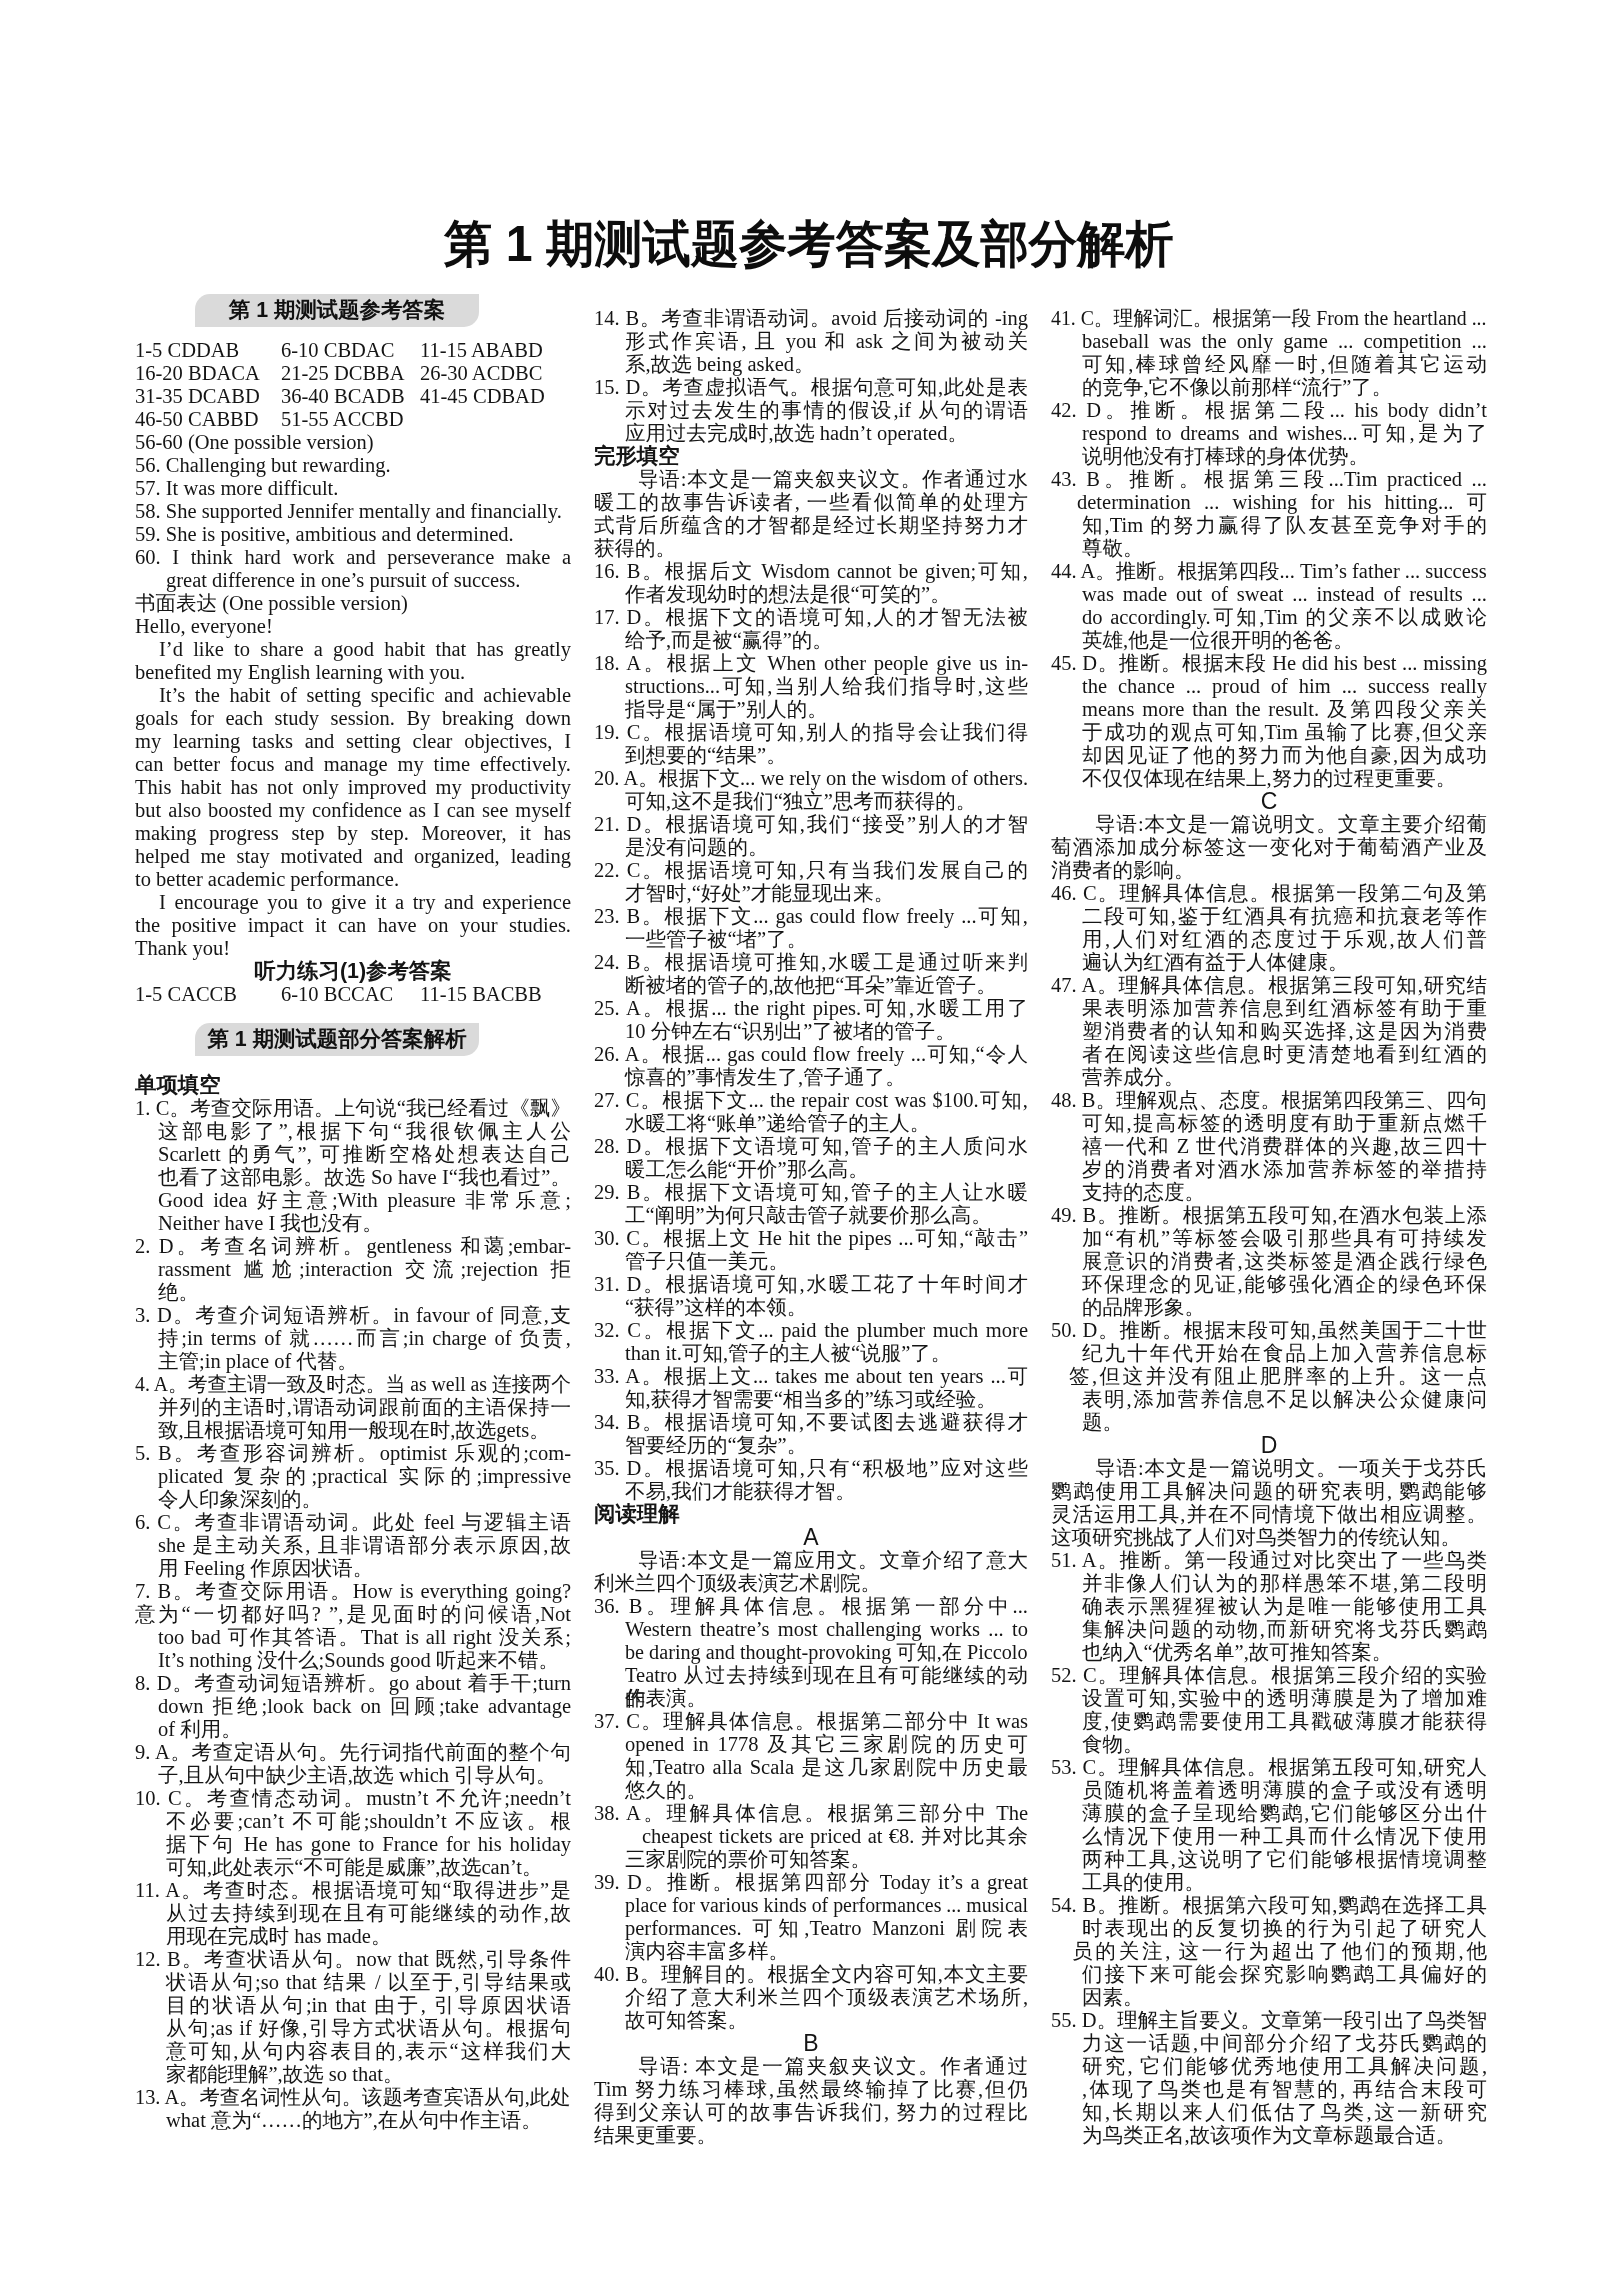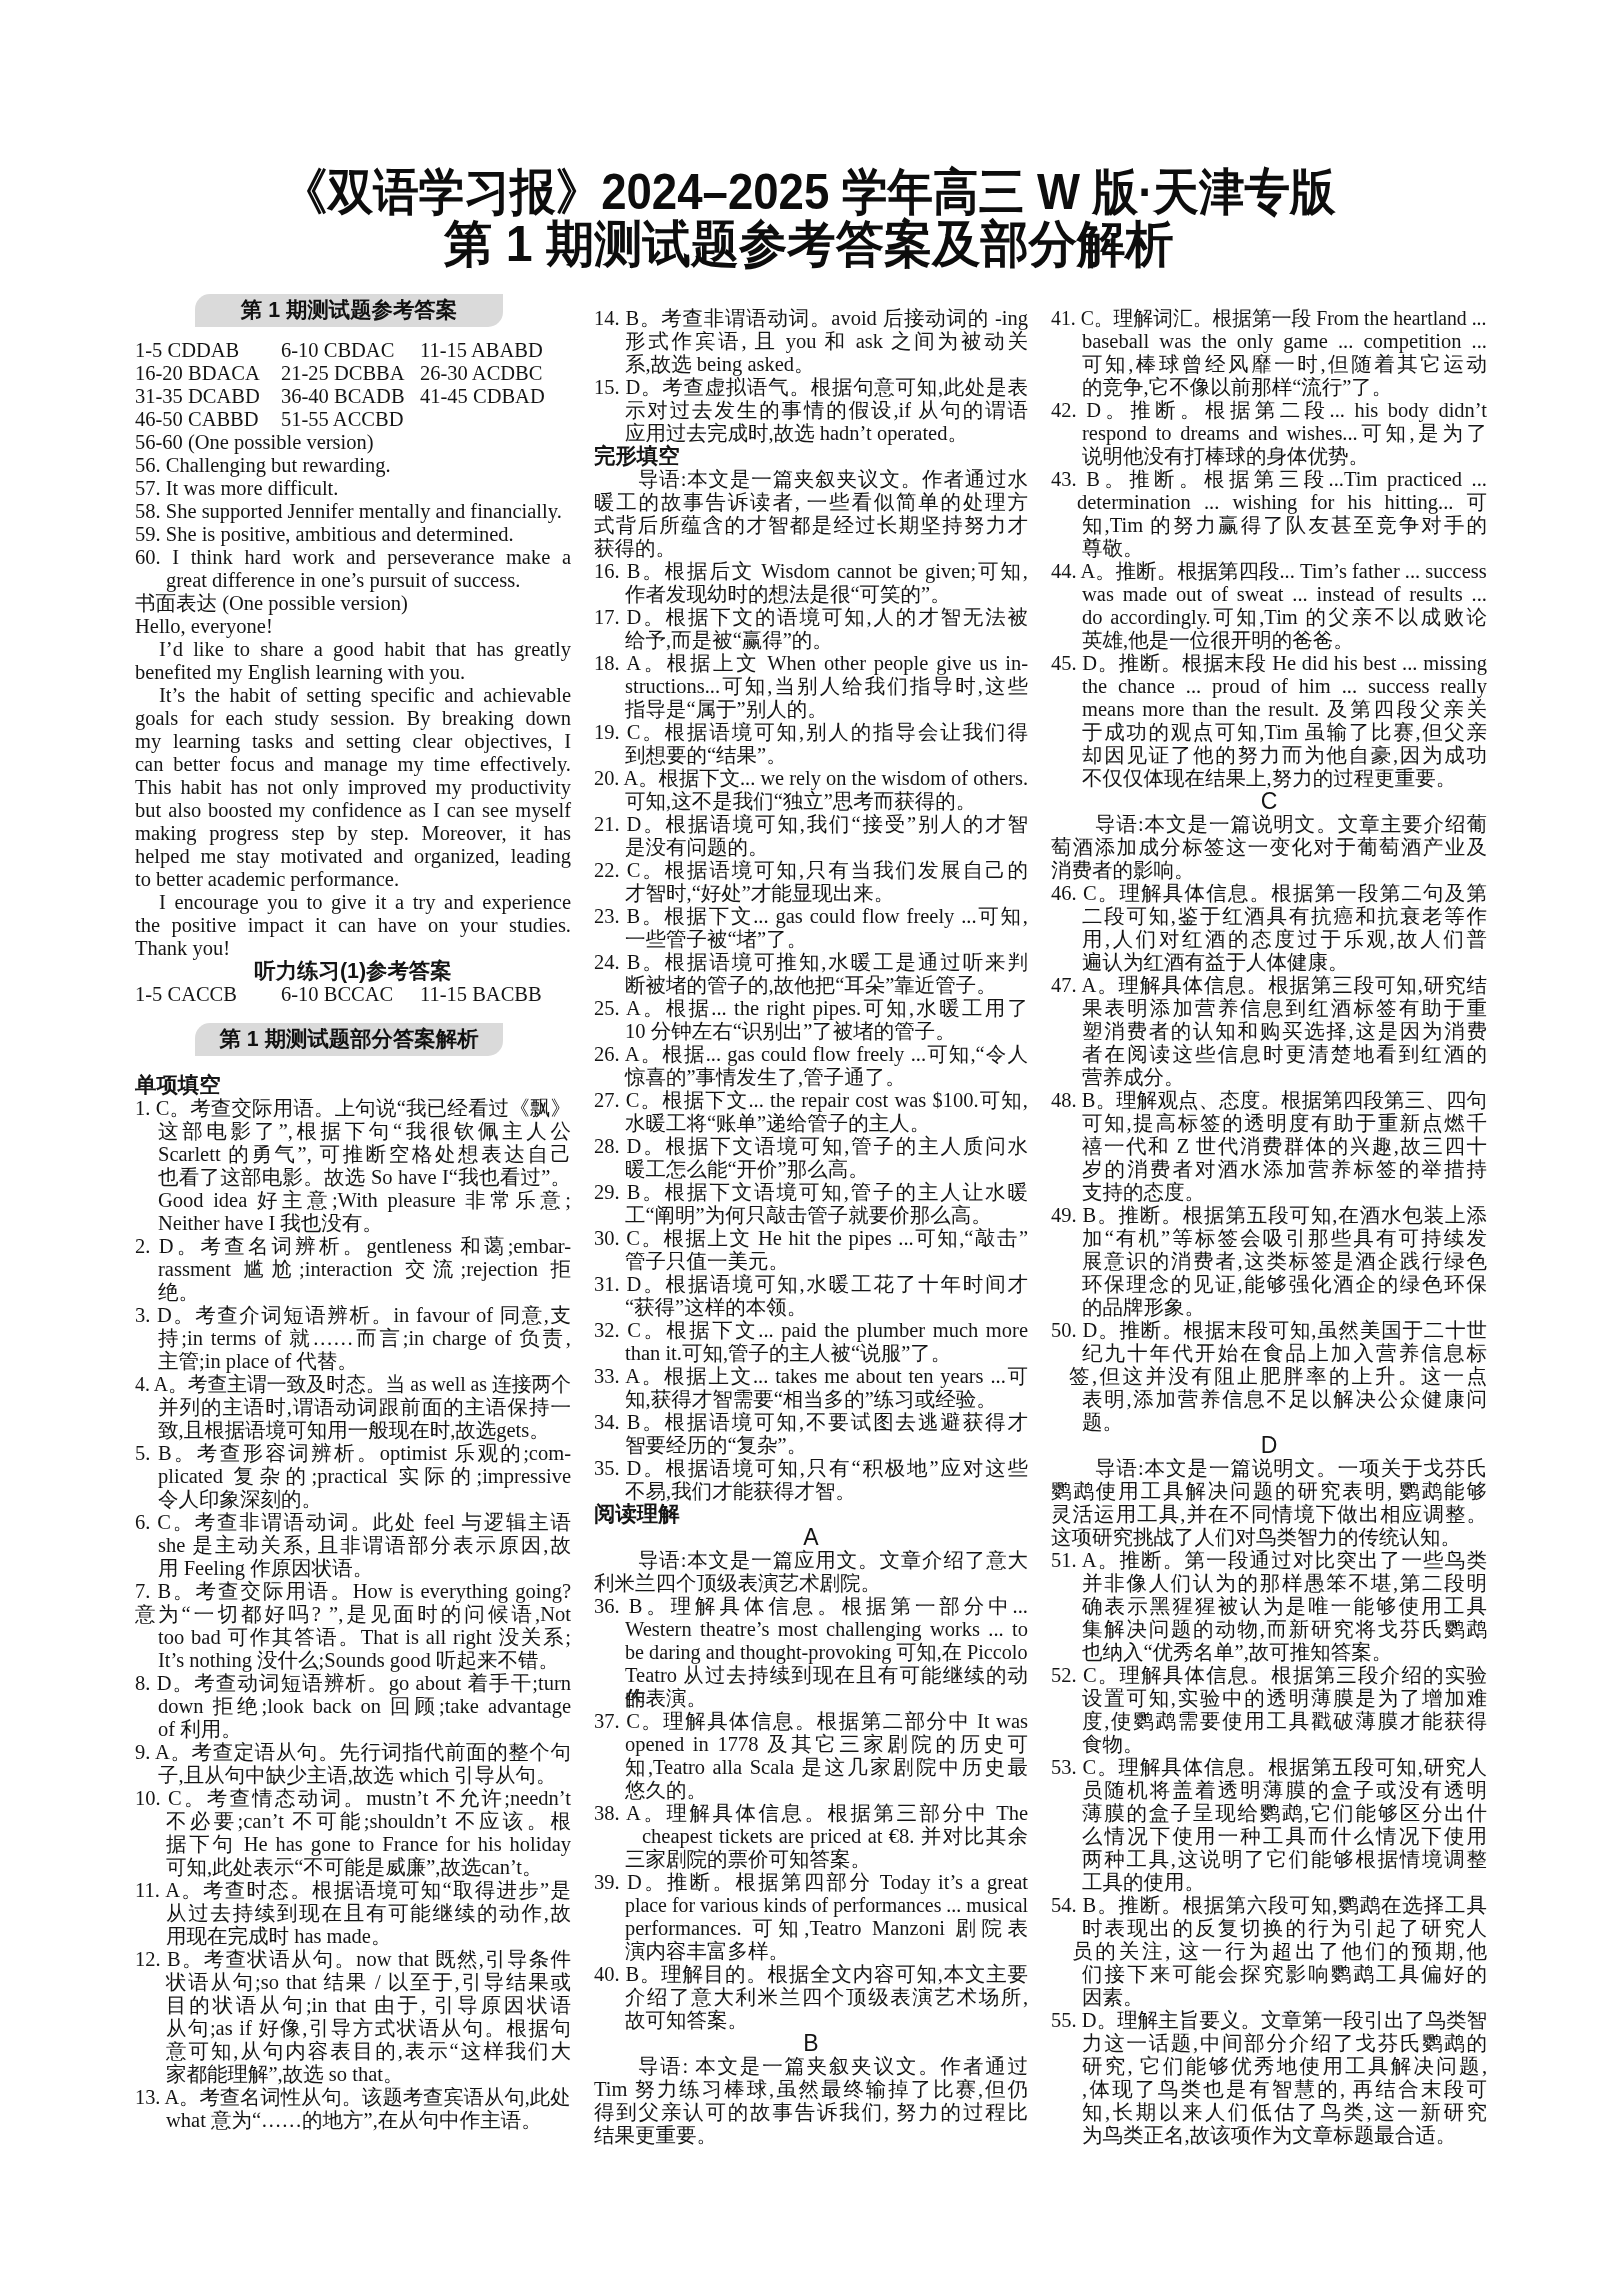--- a/index.html
+++ b/index.html
@@ -48,36 +48,35 @@
     font-weight: bold; font-size: 21.4px;
   }
 
   .grid { position: relative; height: var(--lh); line-height: var(--lh); font-size: 20.5px; }
   .grid span { position: absolute; top: 0; white-space: nowrap; }
   .grid .g0 { left: 0; }
   .grid .g1 { left: 146px; }
   .grid .g2 { left: 285px; }
 
   .banner {
-    margin-left: 60px; width: 308px; height: 33px; line-height: 33px;
+    margin-left: 60px; width: 284px; height: 33px; line-height: 33px;
     background: #dadada;
     border-radius: 15px 0 15px 0;
     text-align: center;
     font-family: "Liberation Sans", "DejaVu Sans", sans-serif;
     font-weight: bold; font-size: 21.4px; color: #111;
     margin-top: 17px; margin-bottom: 18.7px;
   }
   .banner.first { margin-top: 0; margin-bottom: 11.6px; }
   .blk { display: block; }
 </style>
 </head>
 <body>
 
 <div class="page">
-  <div id="t1" class="title"><span class="fi" style="transform: scaleX(0.91156);">《双语学习报》2024–2025 学年高三 W 版·天津专版</span></div>
   <div id="t2" class="title"><span class="fi" style="transform: scaleX(0.965418);">第 1 期测试题参考答案及部分解析</span></div>
 
   <div id="c1" class="col">
       <div class="banner first">第 1 期测试题参考答案</div>
       <div class="grid">
         <span class="g0">1-5 CDDAB</span>
         <span class="g1">6-10 CBDAC</span>
         <span class="g2">11-15 ABABD</span>
       </div>
       <div class="grid">

